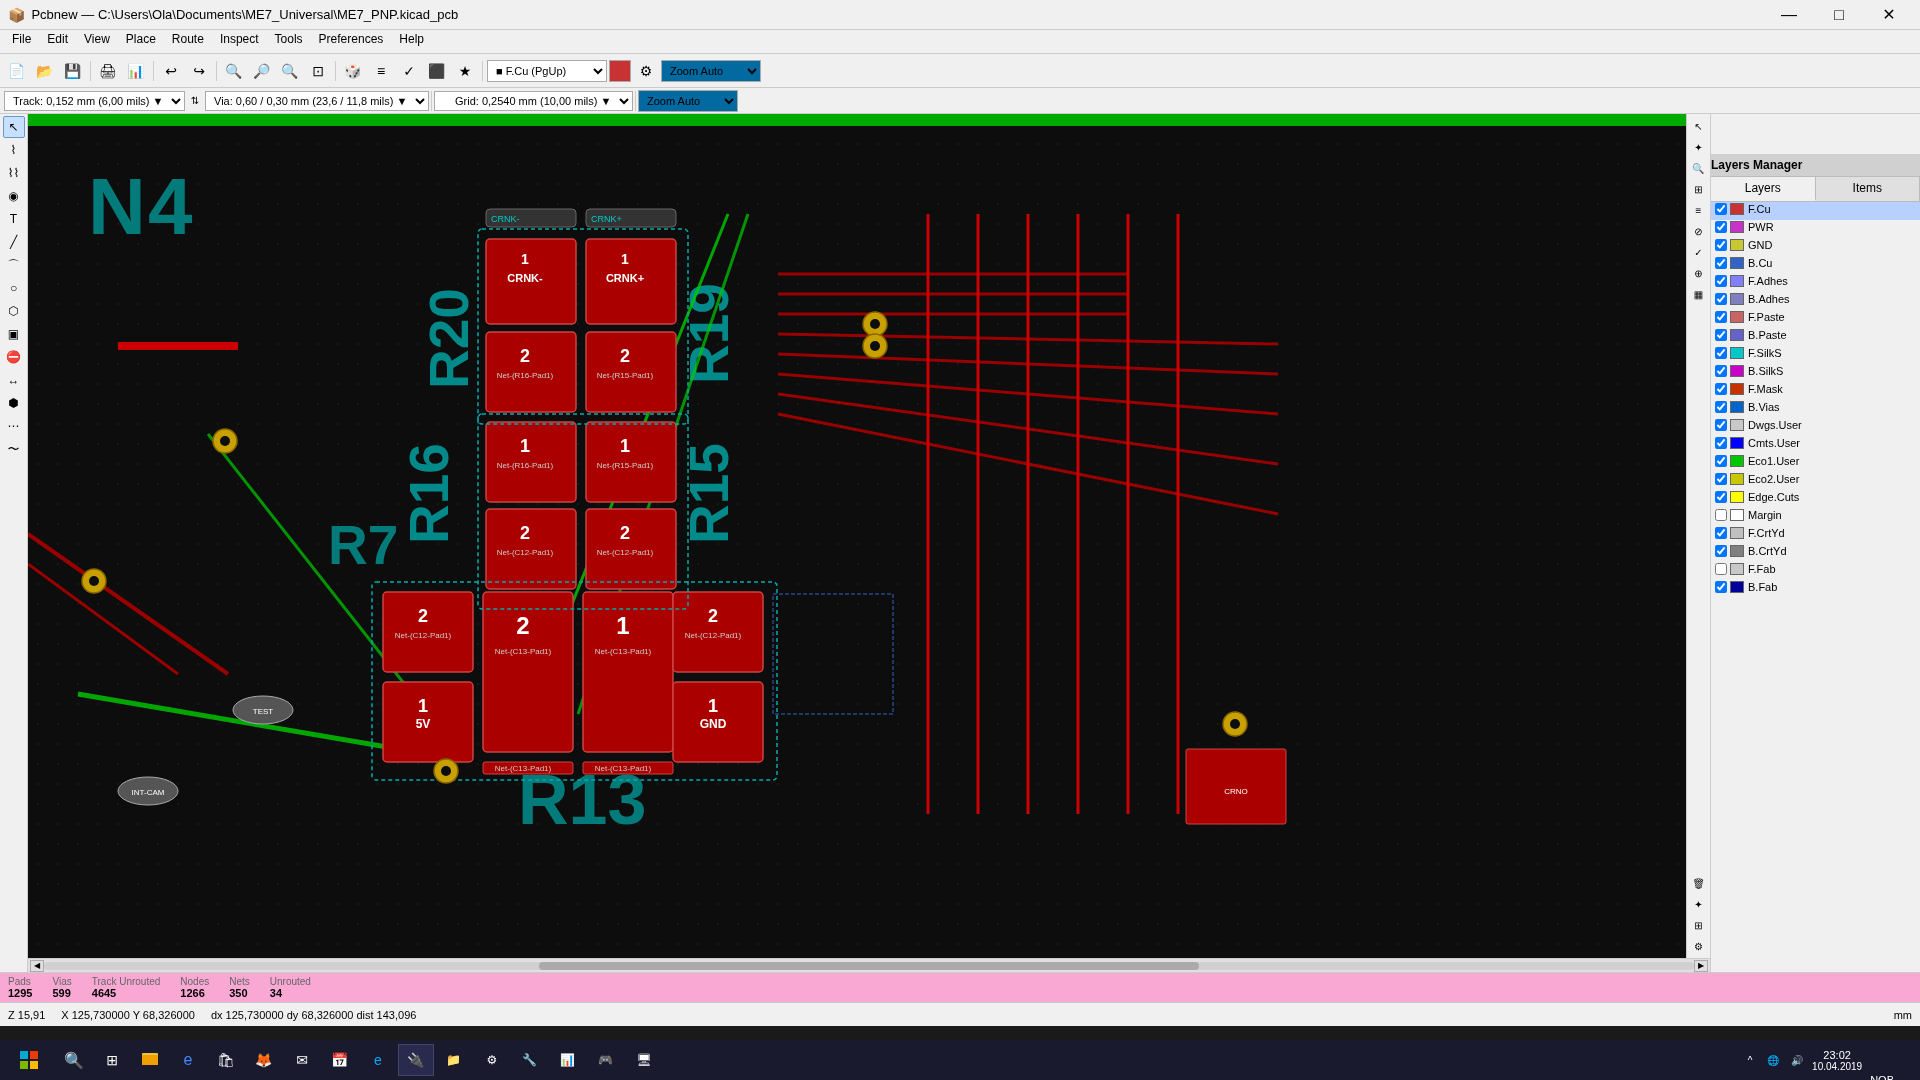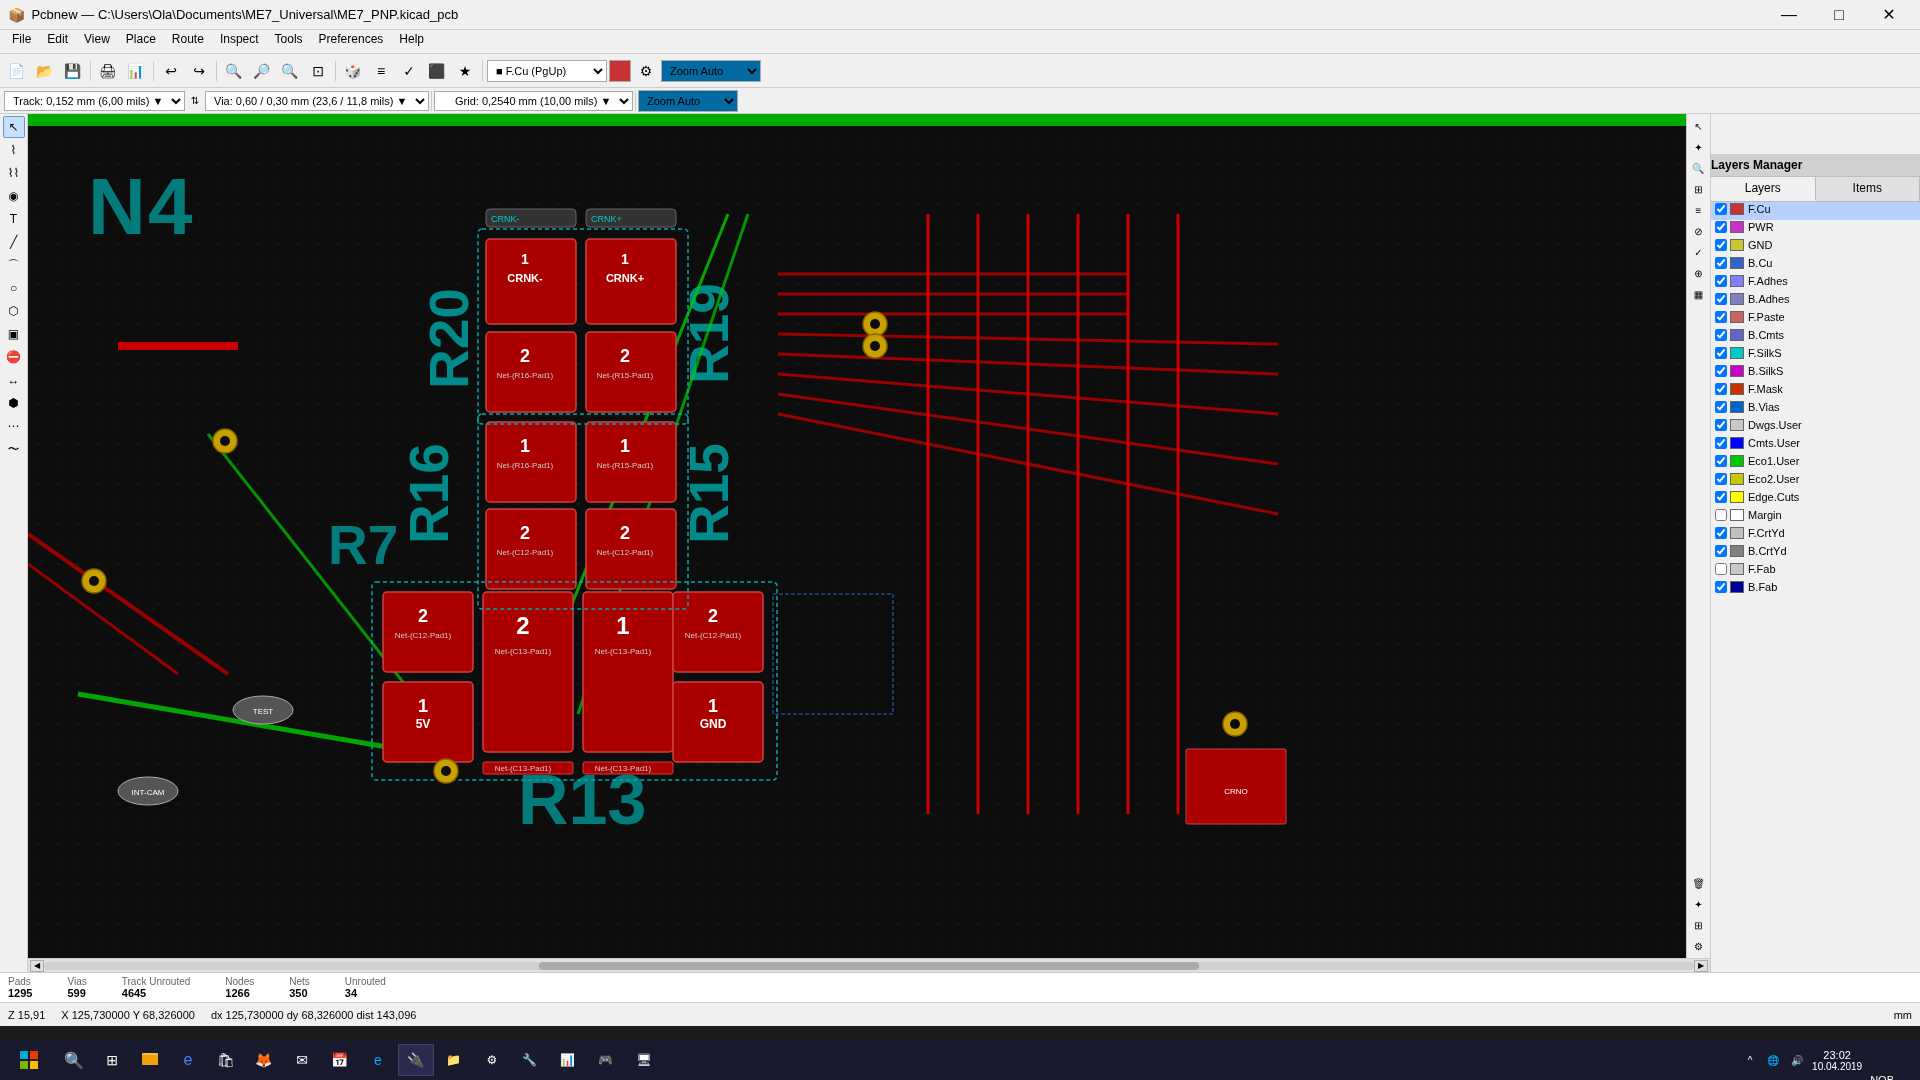--- a/index.html
+++ b/index.html
@@ -186,26 +186,26 @@
       background: transparent;
       cursor: pointer;
       display: flex; align-items: center; justify-content: center;
       font-size: 10px;
       border-radius: 2px;
     }
 
     
     #statusbar {
       height: 30px;
-      background: #ffffff;
+      background: #f9a8d4;
       border-top: 1px solid #ccc;
       display: flex;
       align-items: center;
       padding: 0 8px;
-      gap: 35px;
+      gap: 20px;
       font-size: 11px;
     }
     .status-item { display: flex; flex-direction: column; }
     .status-label { font-size: 10px; color: #666; }
     .status-value { font-size: 11px; font-weight: bold; }
 
     
     #coordbar {
       height: 24px;
       background: #f0f0f0;
@@ -585,21 +585,21 @@
           <span class="layer-name">B.Adhes</span>
         </div>
         <div class="layer-row">
           <input type="checkbox" class="layer-check" checked="" style="">
           <div class="layer-color-box" style="background: rgb(200, 100, 100);"></div>
           <span class="layer-name">F.Paste</span>
         </div>
         <div class="layer-row">
           <input type="checkbox" class="layer-check" checked="" style="">
           <div class="layer-color-box" style="background: rgb(100, 100, 200);"></div>
-          <span class="layer-name">B.Cmts</span>
+          <span class="layer-name">B.Paste</span>
         </div>
         <div class="layer-row">
           <input type="checkbox" class="layer-check" checked="" style="">
           <div class="layer-color-box" style="background: rgb(0, 200, 200);"></div>
           <span class="layer-name">F.SilkS</span>
         </div>
         <div class="layer-row">
           <input type="checkbox" class="layer-check" checked="" style="">
           <div class="layer-color-box" style="background: rgb(200, 0, 200);"></div>
           <span class="layer-name">B.SilkS</span>

